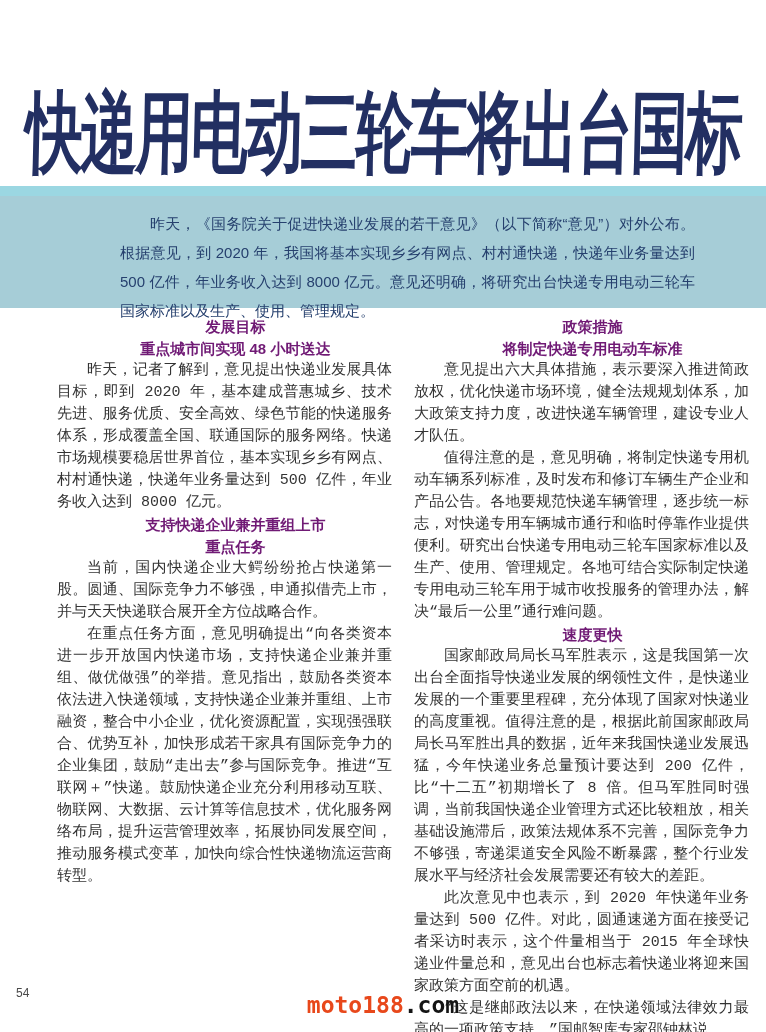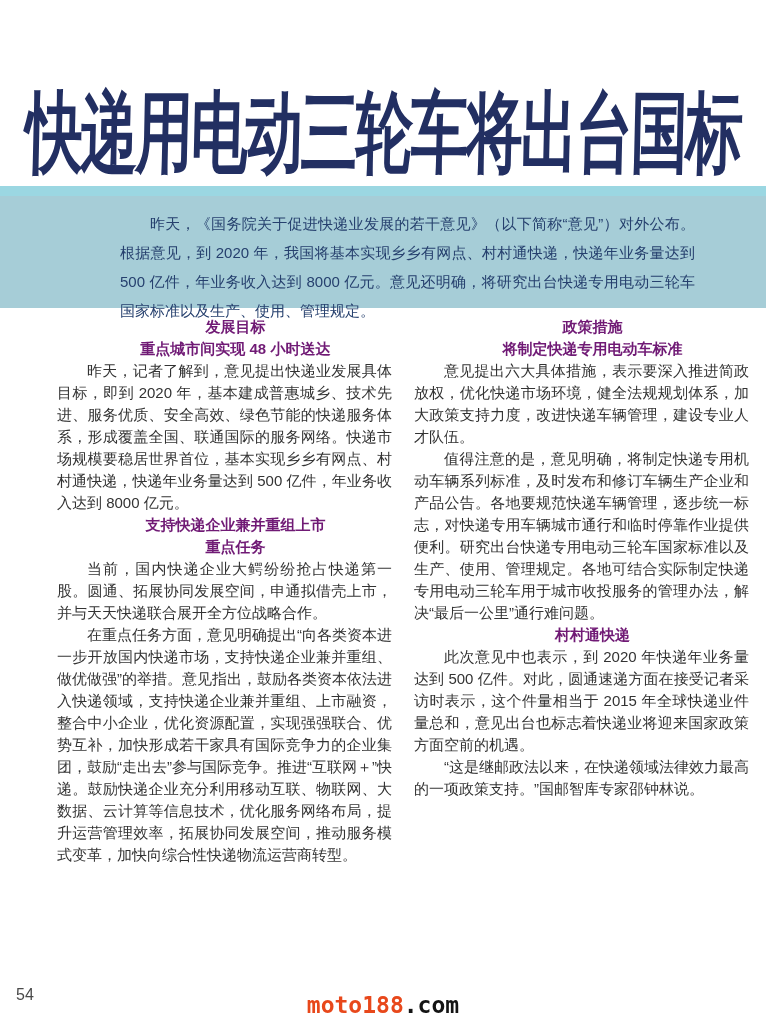--- a/index.html
+++ b/index.html
@@ -50,26 +50,26 @@
     text-align:justify;
   }
   .col-left{left:57px;}
   .col-right{left:414px;}
   .col .h{
     font-weight:bold;color:#701a75;
     text-indent:1.45em;text-align:center;
     margin:0;
   }
   .col .p{
-    text-indent:2em;margin:0;
+    text-indent:2em;margin:0;font-family:Liberation Mono, monospace;
   }
   
   .page-number{
     position:absolute;left:16px;top:986px;
-    font-size:16px;color:#4a4a4a;
+    font-size:12px;color:#4a4a4a;
   }
   .site-mark{
     position:absolute;left:0;top:992px;width:766px;
     text-align:center;
     font-family:"DejaVu Sans Mono","Liberation Mono",monospace;
     font-weight:bold;font-size:23px;
     text-decoration:none;
   }
   .site-name{color:#e8481b;}
   .site-tld{color:#141414;}
@@ -88,30 +88,31 @@
   <div class="intro-box">
     <p class="intro-text">昨天，《国务院关于促进快递业发展的若干意见》（以下简称“意见”）对外公布。根据意见，到 2020 年，我国将基本实现乡乡有网点、村村通快递，快递年业务量达到 500 亿件，年业务收入达到 8000 亿元。意见还明确，将研究出台快递专用电动三轮车国家标准以及生产、使用、管理规定。</p>
   </div>
 
   <div class="col col-left">
     <p class="h">发展目标</p>
     <p class="h">重点城市间实现 48 小时送达</p>
     <p class="p">昨天，记者了解到，意见提出快递业发展具体目标，即到 2020 年，基本建成普惠城乡、技术先进、服务优质、安全高效、绿色节能的快递服务体系，形成覆盖全国、联通国际的服务网络。快递市场规模要稳居世界首位，基本实现乡乡有网点、村村通快递，快递年业务量达到 500 亿件，年业务收入达到 8000 亿元。</p>
     <p class="h">支持快递企业兼并重组上市</p>
     <p class="h">重点任务</p>
-    <p class="p">当前，国内快递企业大鳄纷纷抢占快递第一股。圆通、拓展协同发展空间，申通拟借壳上市，并与天天快递联合展开全方位战略合作。</p>
+    <p class="p">当前，国内快递企业大鳄纷纷抢占快递第一股。圆通、国际竞争力不够强，申通拟借壳上市，并与天天快递联合展开全方位战略合作。</p>
     <p class="p">在重点任务方面，意见明确提出“向各类资本进一步开放国内快递市场，支持快递企业兼并重组、做优做强”的举措。意见指出，鼓励各类资本依法进入快递领域，支持快递企业兼并重组、上市融资，整合中小企业，优化资源配置，实现强强联合、优势互补，加快形成若干家具有国际竞争力的企业集团，鼓励“走出去”参与国际竞争。推进“互联网＋”快递。鼓励快递企业充分利用移动互联、物联网、大数据、云计算等信息技术，优化服务网络布局，提升运营管理效率，拓展协同发展空间，推动服务模式变革，加快向综合性快递物流运营商转型。</p>
   </div>
 
   <div class="col col-right">
     <p class="h">政策措施</p>
     <p class="h">将制定快递专用电动车标准</p>
     <p class="p">意见提出六大具体措施，表示要深入推进简政放权，优化快递市场环境，健全法规规划体系，加大政策支持力度，改进快递车辆管理，建设专业人才队伍。</p>
     <p class="p">值得注意的是，意见明确，将制定快递专用机动车辆系列标准，及时发布和修订车辆生产企业和产品公告。各地要规范快递车辆管理，逐步统一标志，对快递专用车辆城市通行和临时停靠作业提供便利。研究出台快递专用电动三轮车国家标准以及生产、使用、管理规定。各地可结合实际制定快递专用电动三轮车用于城市收投服务的管理办法，解决“最后一公里”通行难问题。</p>
-    <p class="h">村村通快递</p>
+    <p class="h">速度更快</p>
+    <p class="p">国家邮政局局长马军胜表示，这是我国第一次出台全面指导快递业发展的纲领性文件，是快递业发展的一个重要里程碑，充分体现了国家对快递业的高度重视。值得注意的是，根据此前国家邮政局局长马军胜出具的数据，近年来我国快递业发展迅猛，今年快递业务总量预计要达到 200 亿件，比“十二五”初期增长了 8 倍。但马军胜同时强调，当前我国快递企业管理方式还比较粗放，相关基础设施滞后，政策法规体系不完善，国际竞争力不够强，寄递渠道安全风险不断暴露，整个行业发展水平与经济社会发展需要还有较大的差距。</p>
     <p class="p">此次意见中也表示，到 2020 年快递年业务量达到 500 亿件。对此，圆通速递方面在接受记者采访时表示，这个件量相当于 2015 年全球快递业件量总和，意见出台也标志着快递业将迎来国家政策方面空前的机遇。</p>
     <p class="p">“这是继邮政法以来，在快递领域法律效力最高的一项政策支持。”国邮智库专家邵钟林说。</p>
   </div>
 
   <div class="page-number">54</div>
 
   <a class="site-mark" href="#">
     <span class="site-name">moto188</span><span class="site-tld">.com</span>
   </a>
 

